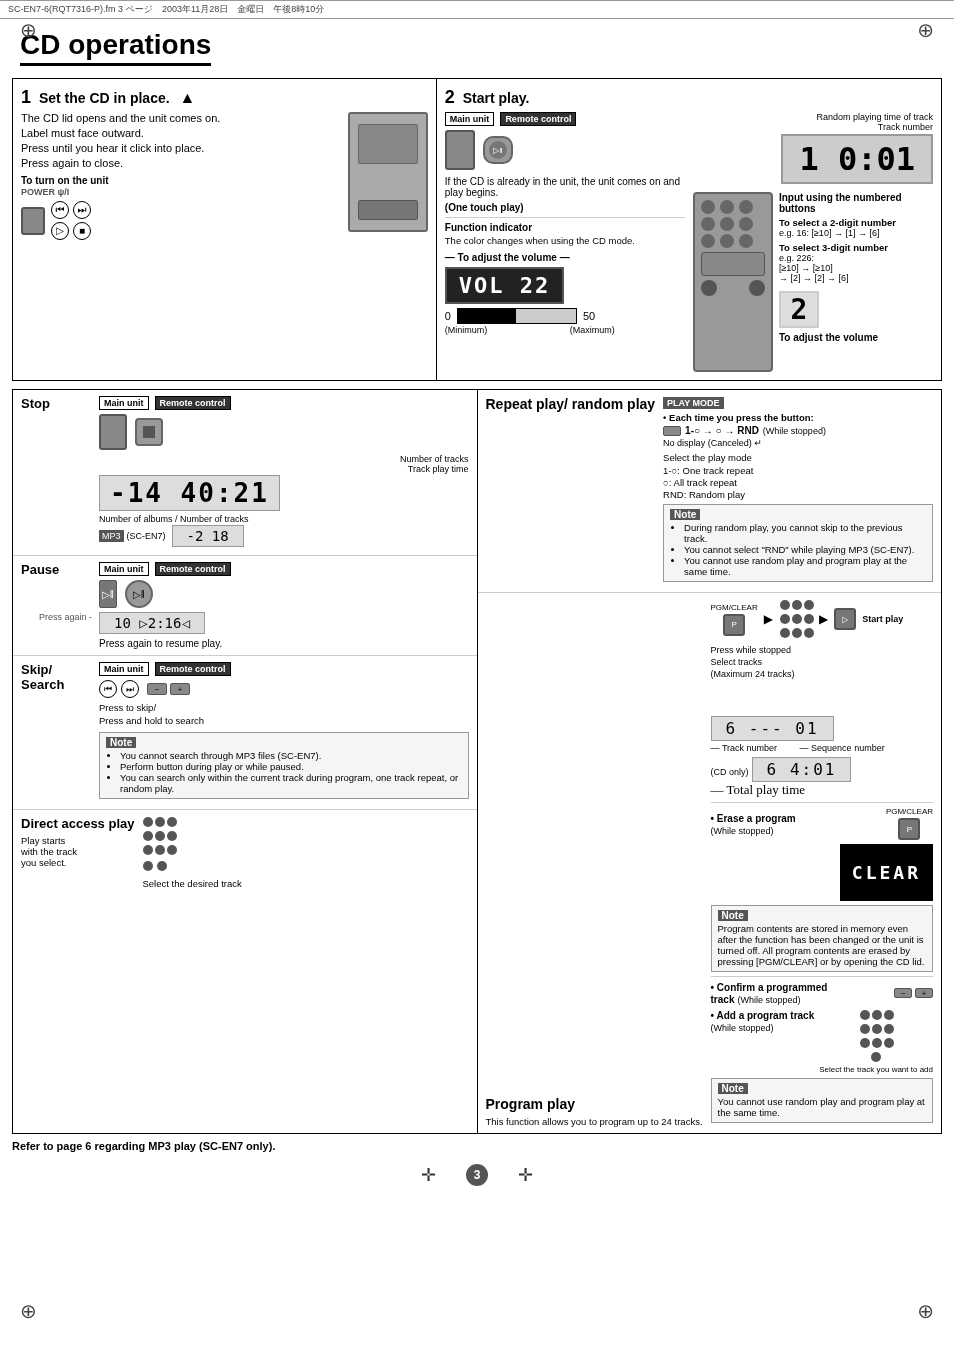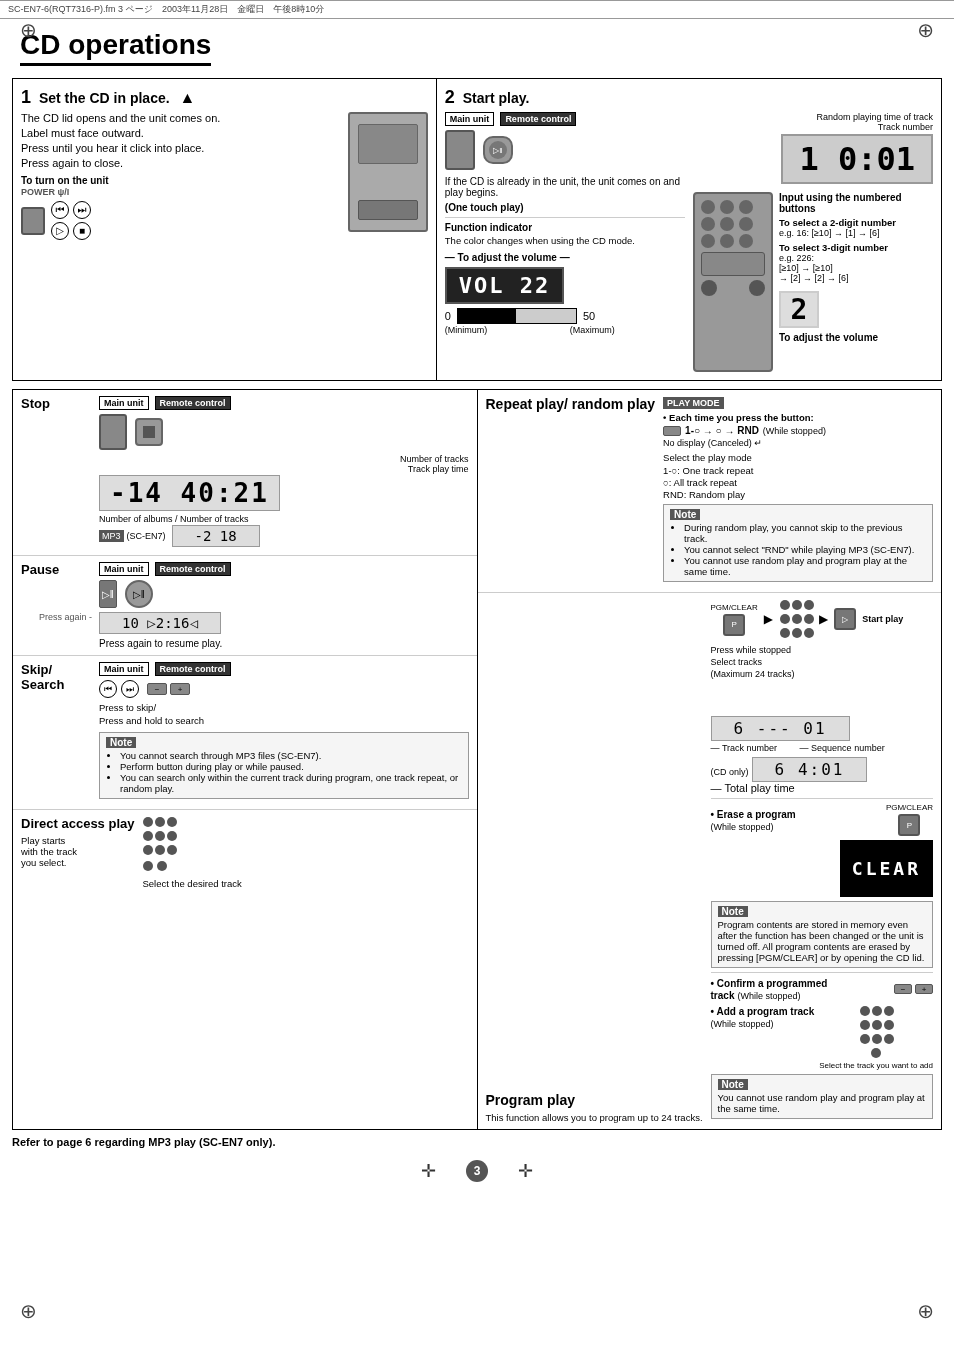--- a/index.html
+++ b/index.html
@@ -182,21 +182,21 @@
       display: inline-block;
       padding: 2px 10px;
       border: 1px solid #999;
       letter-spacing: 2px;
     }
     .small-display {
       font-family: monospace;
       font-size: 14px;
       background: #ddd;
       display: inline-block;
-      padding: 2px 22px;
+      padding: 2px 14px;
       border: 1px solid #999;
     }
     .cd-display {
       font-family: monospace;
       font-size: 32px;
       font-weight: bold;
       background: #ccc;
       display: inline-block;
       padding: 4px 16px;
       border: 2px solid #999;
@@ -599,21 +599,21 @@
             </div>
             <div style="font-size:9px; margin-top:2px;">
               <span style="margin-right:20px;">— <span>Track number</span></span>
               <span>— <span>Sequence number</span></span>
             </div>
           </div>
 
           <div style="margin-bottom:4px;">
             <span style="font-size:9px;">(CD only)</span>
             <div class="small-display" style="font-size:16px; letter-spacing:2px; margin-top:2px;">6  4:01</div>
-            <div style="font-size:11px;">— <span>Total play time</span></div>
+            <div style="font-size:13px;font-family:Liberation Serif, serif;">— <span>Total play time</span></div>
           </div>
 
           <hr class="thin">
 
           <div style="display:flex; justify-content:space-between; align-items:center; margin-bottom:4px;">
             <div>
               <span style="font-size:10px; font-weight:bold;">• Erase a program</span><br>
               <span style="font-size:9px;">(While stopped)</span>
             </div>
             <div style="display:flex;flex-direction:column;align-items:center;gap:2px;">

